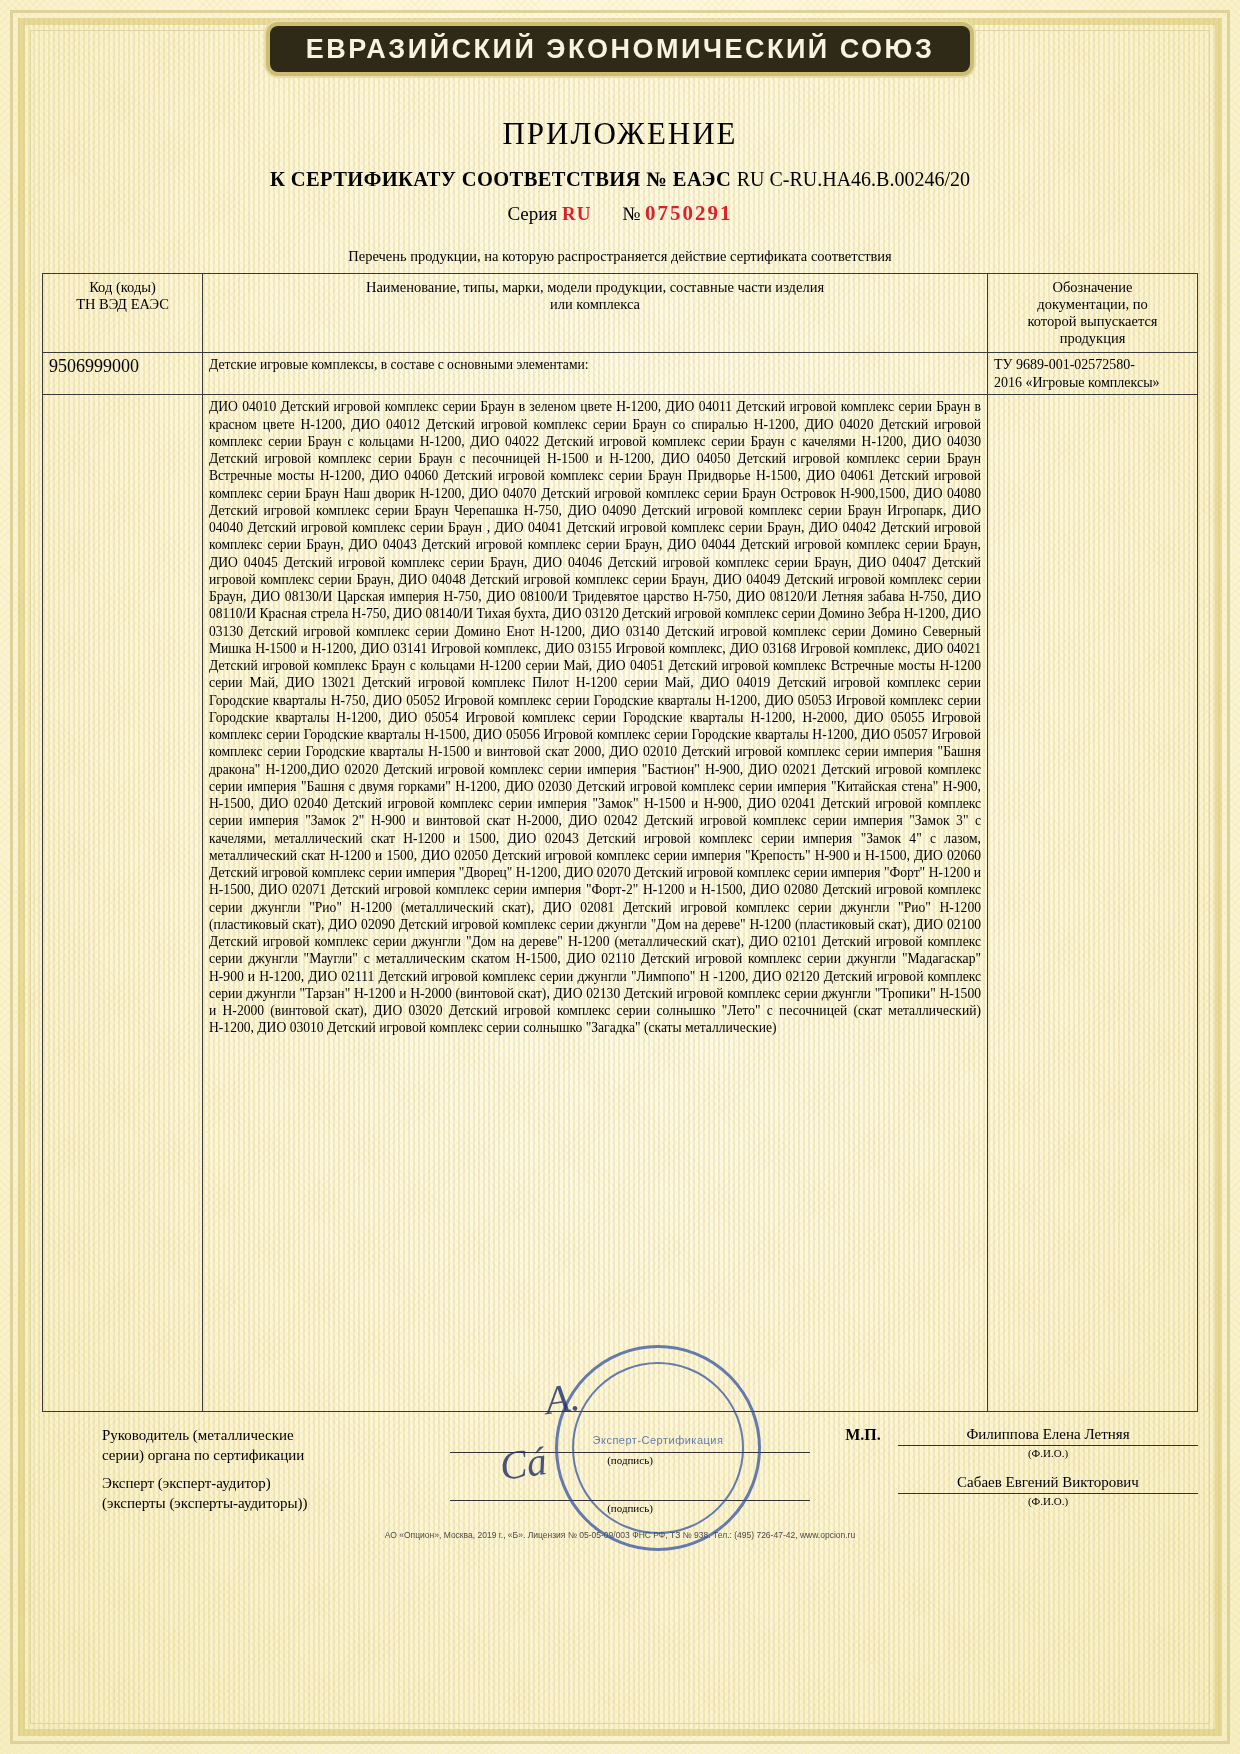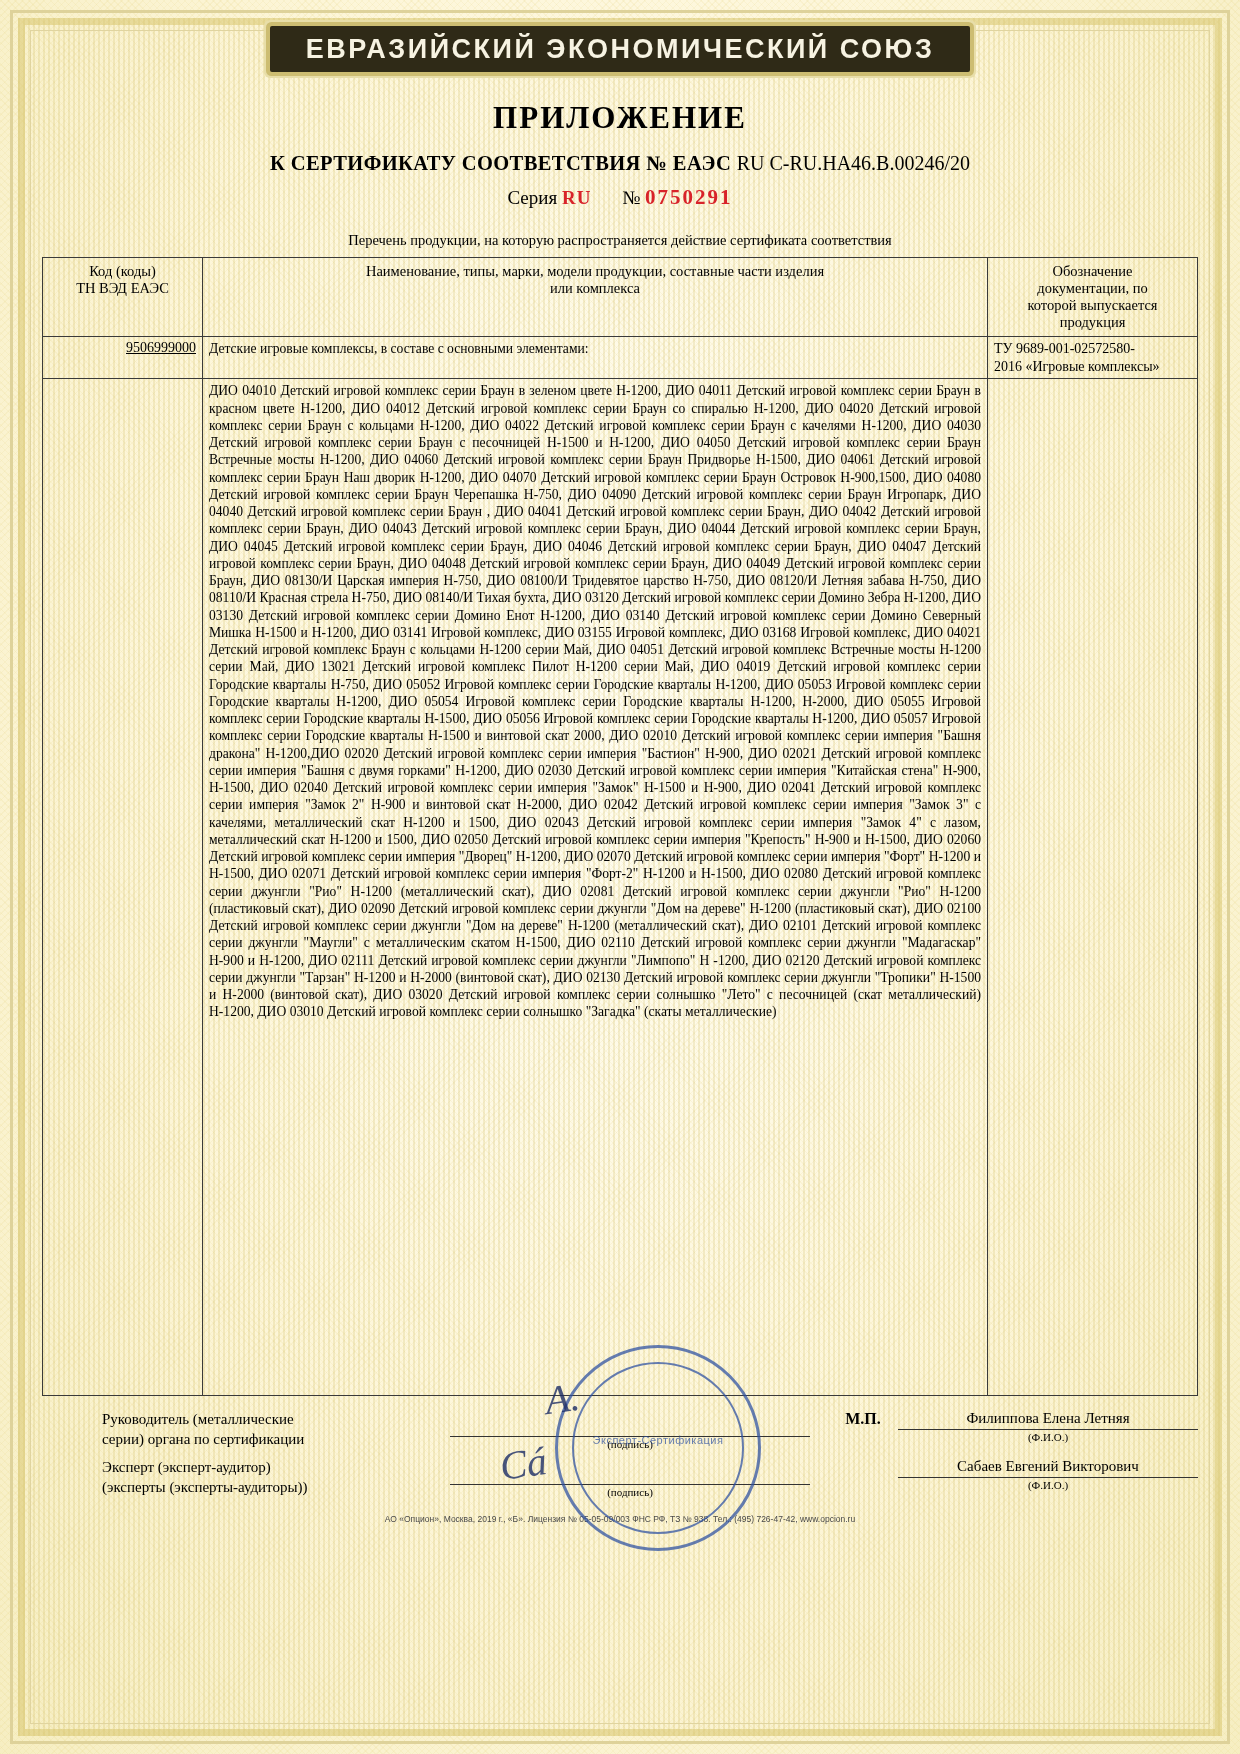--- a/index.html
+++ b/index.html
@@ -55,41 +55,41 @@
     height: 60px;
     margin: 0 auto 6px auto;
     width: 700px;
   }
   .banner {
     position: absolute;
     left: 0; top: 6px;
     width: 700px;
     height: 46px;
     background: #2f2a17;
-    border-radius: 2px;
+    border-radius: 8px;
     box-shadow: 0 0 0 4px #cdbd72, 0 0 0 6px #e8dea9;
     display: flex;
     align-items: center;
     justify-content: center;
   }
   .banner-text {
     color: #f7f3e2;
     font-family: "Liberation Sans", sans-serif;
     font-weight: bold;
     font-size: 27px;
     letter-spacing: 2.5px;
     white-space: nowrap;
   }
 
   .doc-title {
     text-align: center;
     font-size: 31px;
-    font-weight: bold;
+    font-weight: normal;
     letter-spacing: 2px;
-    margin-top: 20px;
+    margin-top: 36px;
   }
   .doc-subtitle {
     text-align: center;
     font-size: 20.5px;
     font-weight: bold;
     letter-spacing: 0.4px;
     margin-top: 16px;
   }
   .doc-subtitle .num {
     font-weight: normal;
@@ -135,24 +135,23 @@
   table.products th {
     font-weight: normal;
     text-align: center;
     font-size: 14.5px;
     line-height: 1.18;
     padding: 5px 0;
   }
   col.c1 { width: 160px; }
   col.c3 { width: 210px; }
   td.code {
-    font-size: 14px;
-    text-align: right;
+    font-size: 18px;
+    text-align: left;
     padding-left: 8px;
-    text-decoration: underline;
   }
   td.desc {
     font-size: 13.6px;
     line-height: 1.27;
     text-align: justify;
   }
   td.docs {
     font-size: 14px;
     line-height: 1.25;
   }

